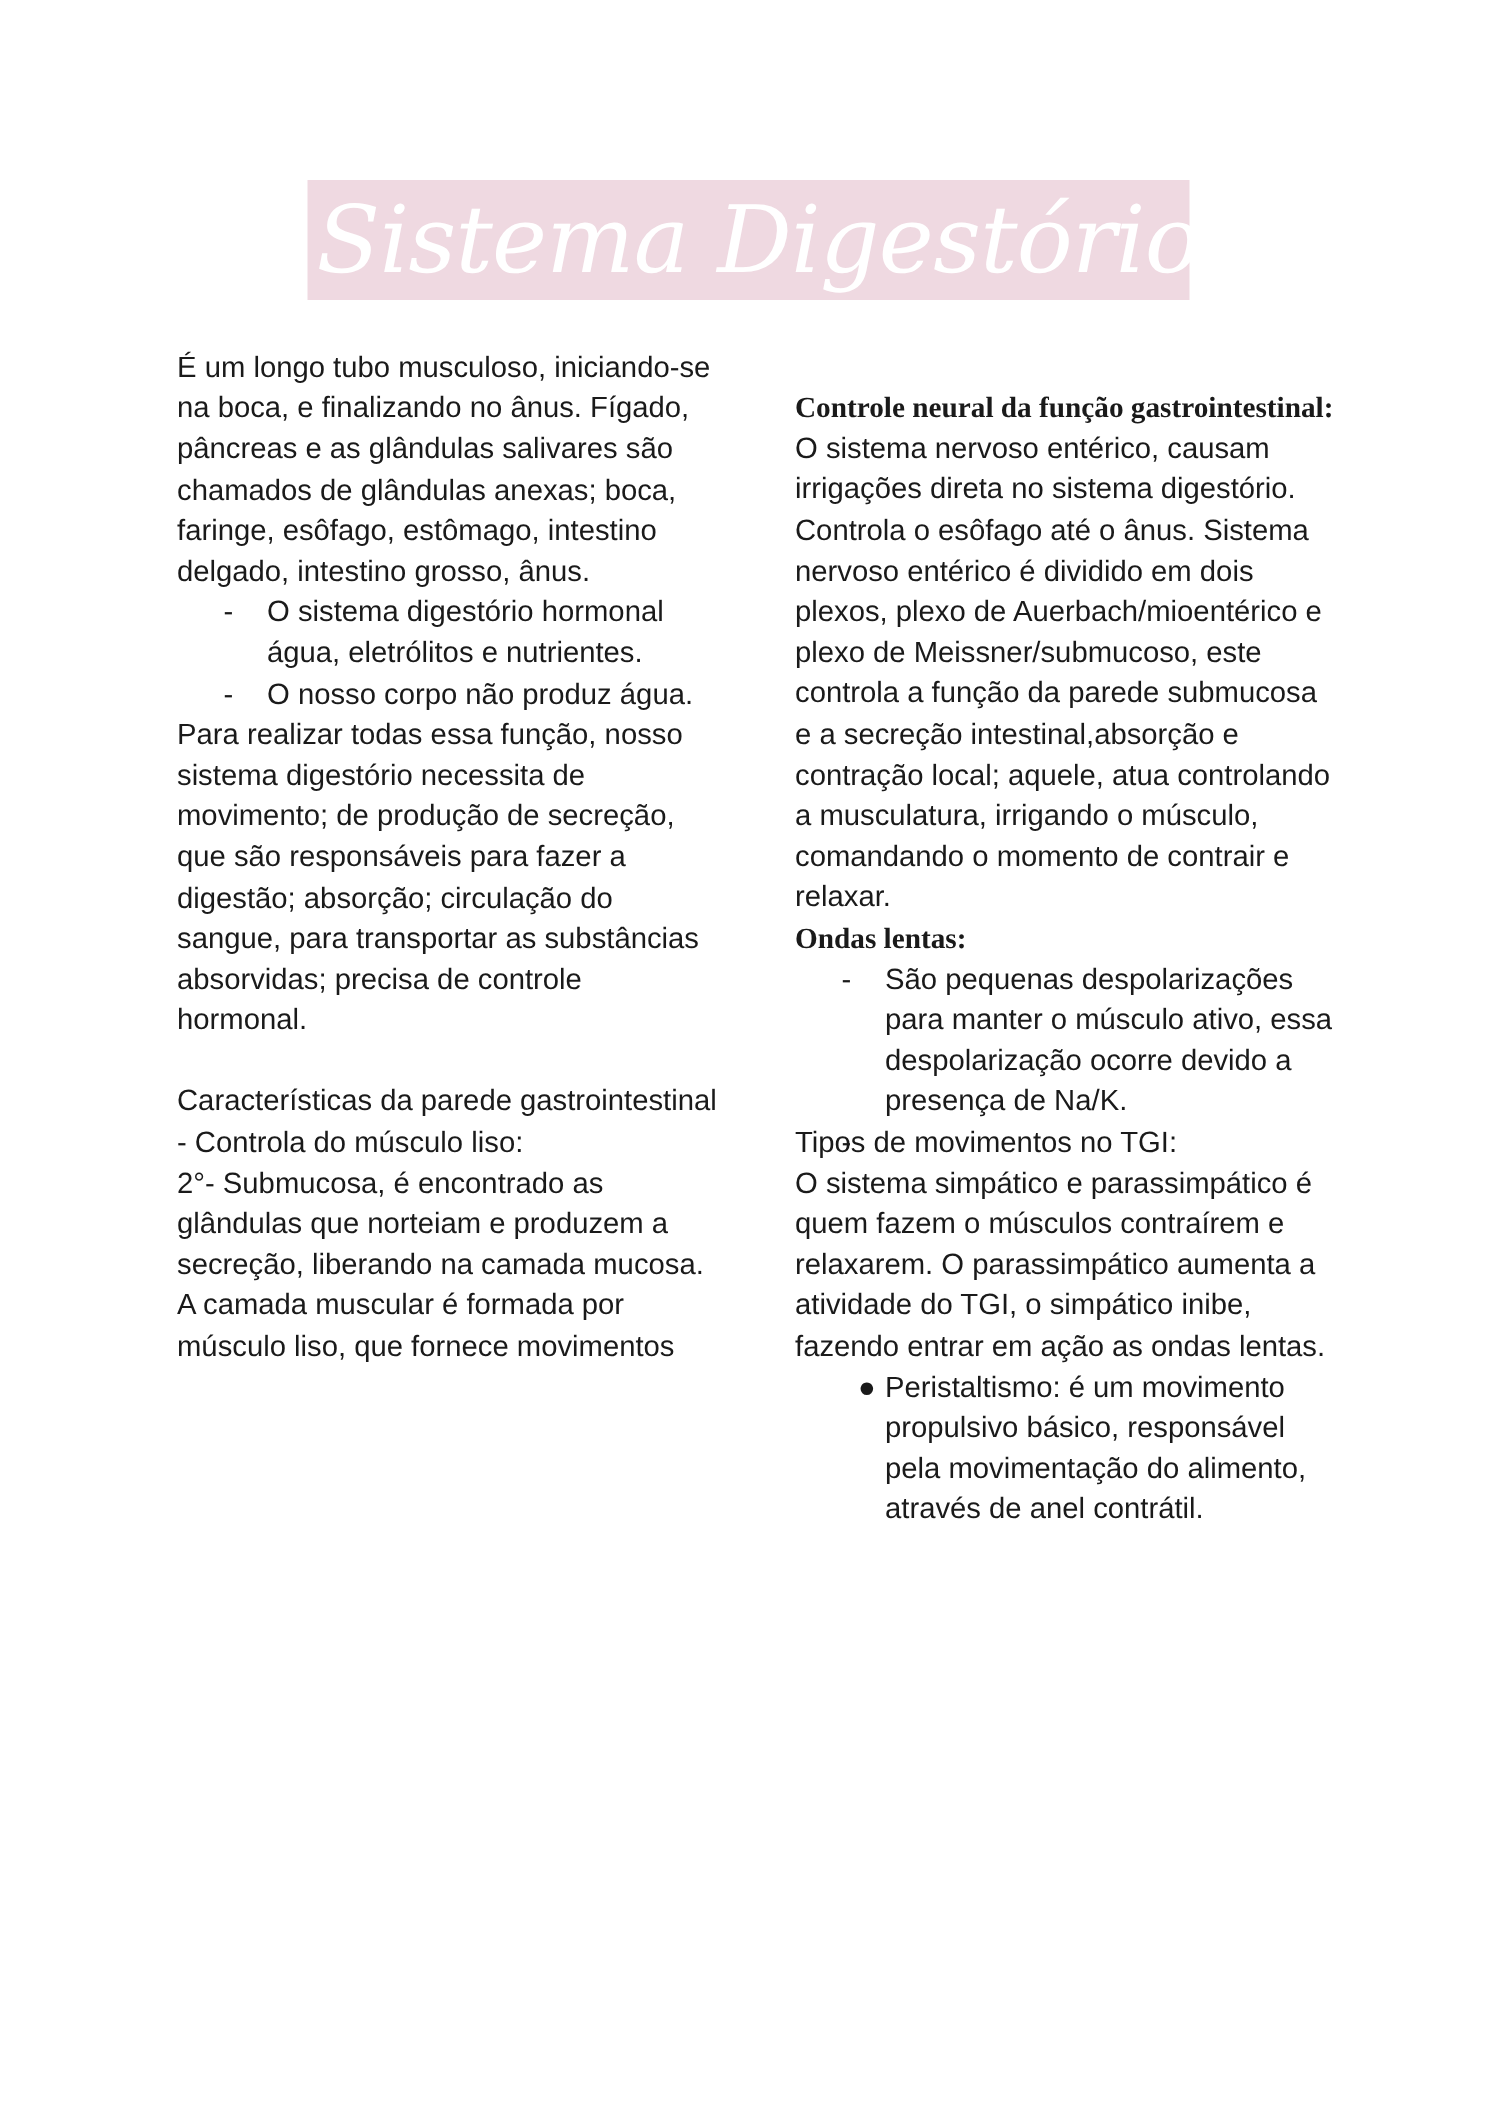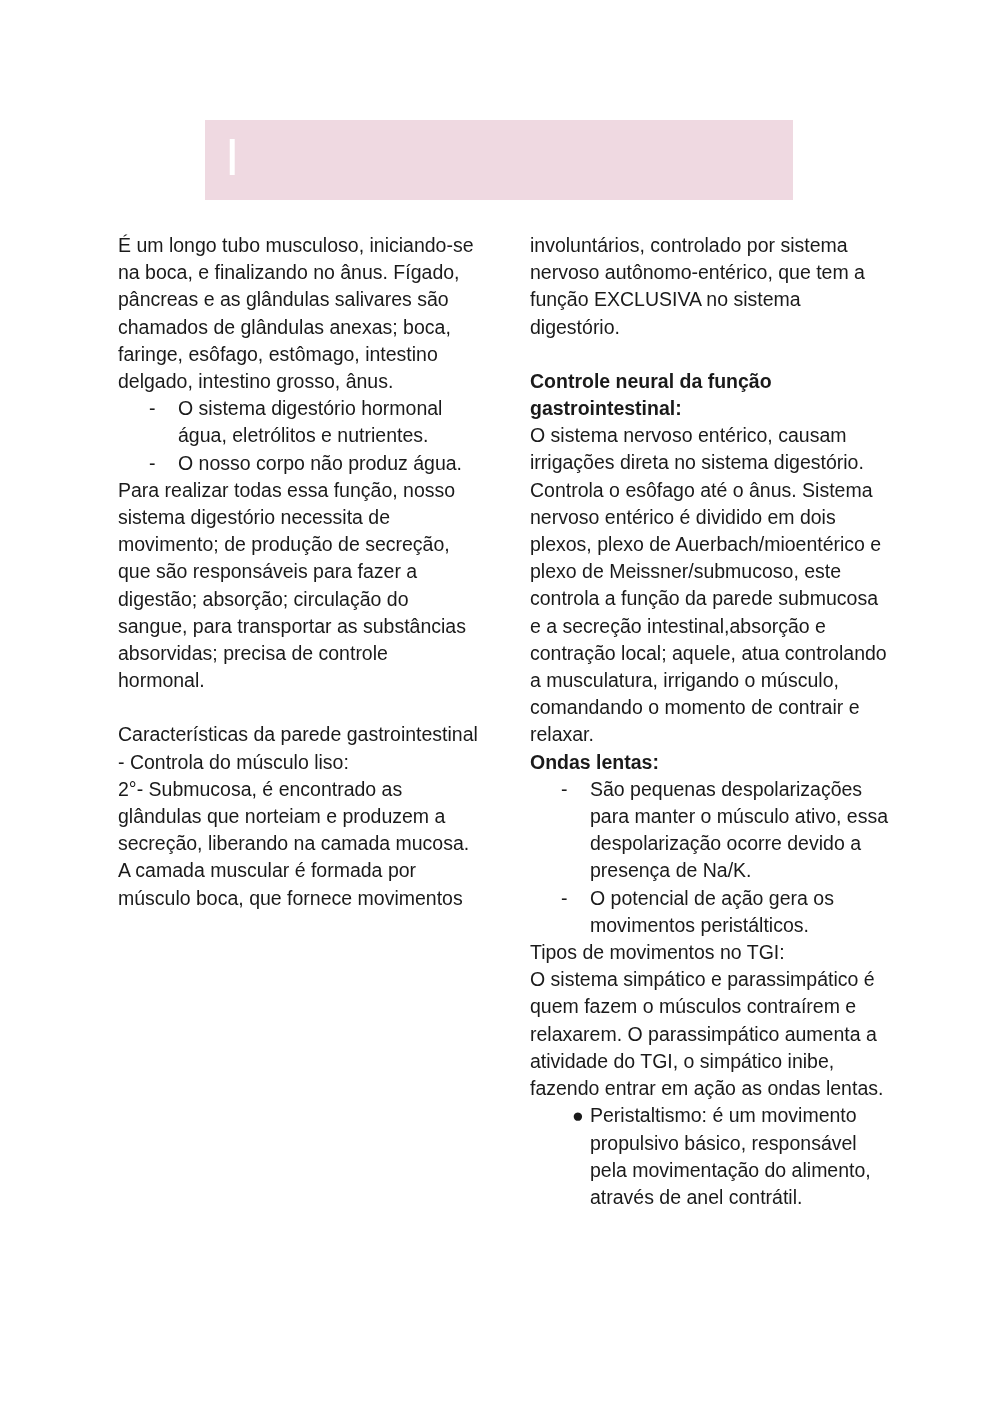--- a/index.html
+++ b/index.html
@@ -77,20 +77,21 @@
   p.para {
     margin: 0;
     font-size: 19.5px;
     line-height: 27.2px;
     color: #1a1a1a;
     text-align: left;
     word-spacing: 0px;
   }
   p.para.bold {
     font-weight: bold;
+    font-family: Liberation Serif, serif;
   }
   .spacer {
     height: 27px;
   }
 
   
   ul.dash-list, ul.disc-list {
     list-style: none;
     margin: 0;
     padding: 0;
@@ -119,20 +120,21 @@
     line-height: 27.2px;
     color: #1a1a1a;
   }
 </style>
 </head>
 <body>
 
 <div class="page">
 
   <div class="title-banner">
+    <span class="title-script">Sistema Digestório</span>
     <span class="title-numeral">I</span>
   </div>
 
   <div class="columns">
 
     <div class="col">
 
       <p class="para">É um longo tubo musculoso, iniciando-se na boca, e finalizando no ânus. Fígado, pâncreas e as glândulas salivares são chamados de glândulas anexas; boca, faringe, esôfago, estômago, intestino delgado, intestino grosso, ânus.</p>
 
       <ul class="dash-list">
@@ -150,43 +152,41 @@
 
       <div class="spacer"></div>
 
       <p class="para">Características da parede gastrointestinal - Controla do músculo liso:</p>
 
 
       <p class="para">2°- Submucosa, é encontrado as glândulas que norteiam e produzem a secreção, liberando na camada mucosa.</p>
 
 
 
-      <p class="para">A camada muscular é formada por músculo boca, que fornece movimentos</p>
+      <p class="para">A camada muscular é formada por músculo liso, que fornece movimentos</p>
     </div>
 
     <div class="col">
 
-      <p class="para">involuntários, controlado por sistema nervoso autônomo-entérico, que tem a função EXCLUSIVA no sistema digestório.</p>
 
       <div class="spacer"></div>
 
       <p class="para bold">Controle neural da função gastrointestinal:</p>
 
       <p class="para">O sistema nervoso entérico, causam irrigações direta no sistema digestório. Controla o esôfago até o ânus. Sistema nervoso entérico é dividido em dois plexos, plexo de Auerbach/mioentérico e plexo de Meissner/submucoso, este controla a função da parede submucosa e a secreção intestinal,absorção e contração local; aquele, atua controlando a musculatura, irrigando o músculo, comandando o momento de contrair e relaxar.</p>
 
       <p class="para bold">Ondas lentas:</p>
 
       <ul class="dash-list">
         <li>
           <span class="marker">-</span>
           <span>São pequenas despolarizações para manter o músculo ativo, essa despolarização ocorre devido a presença de Na/K.</span>
         </li>
         <li>
           <span class="marker">-</span>
-          <span>O potencial de ação gera os movimentos peristálticos.</span>
         </li>
       </ul>
 
       <p class="para">Tipos de movimentos no TGI:</p>
 
       <p class="para">O sistema simpático e parassimpático é quem fazem o músculos contraírem e relaxarem. O parassimpático aumenta a atividade do TGI, o simpático inibe, fazendo entrar em ação as ondas lentas.</p>
 
       <ul class="disc-list">
         <li>
           <span class="marker">●</span>

